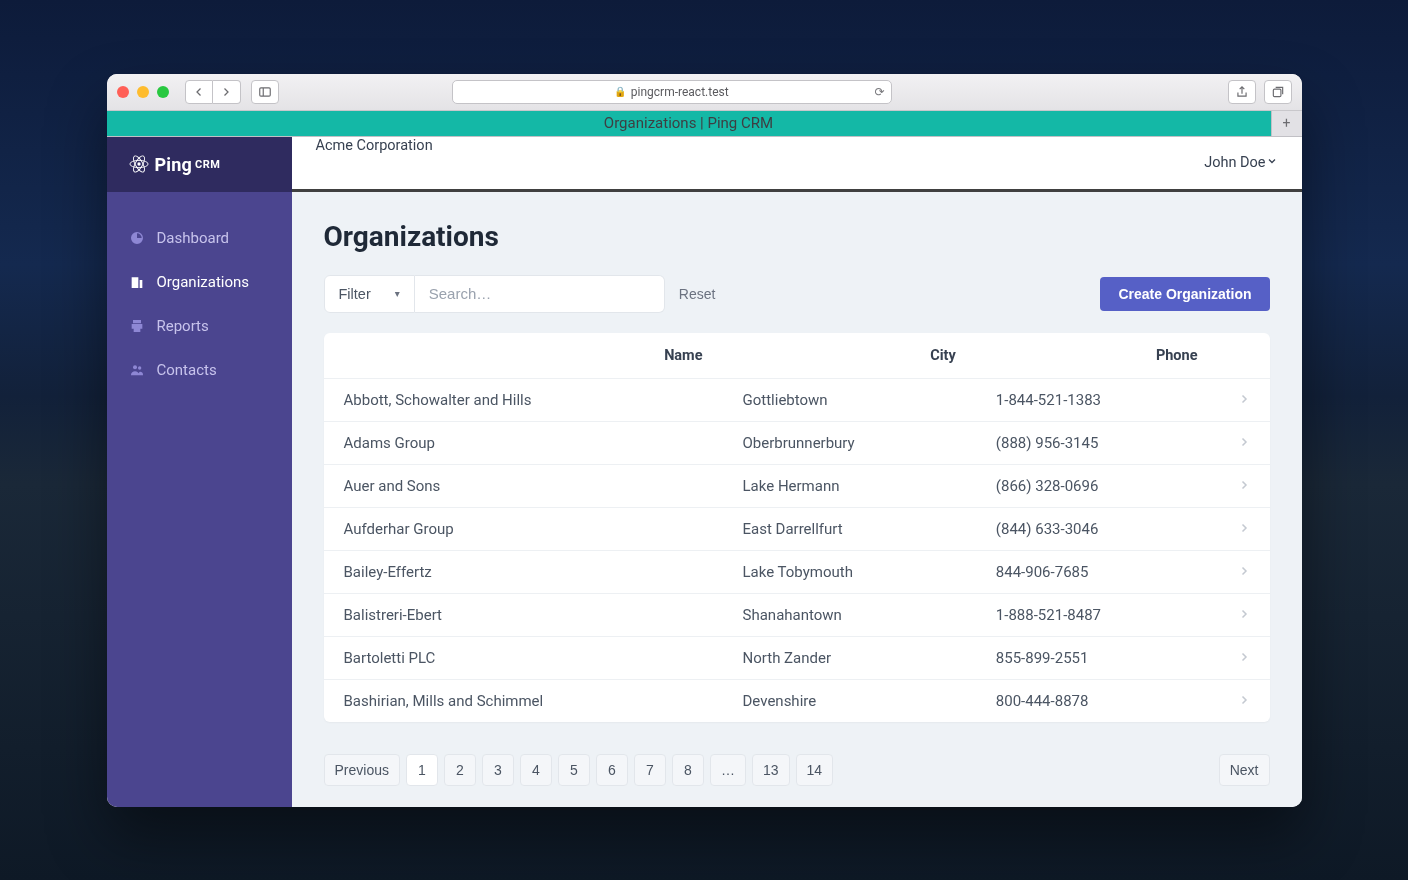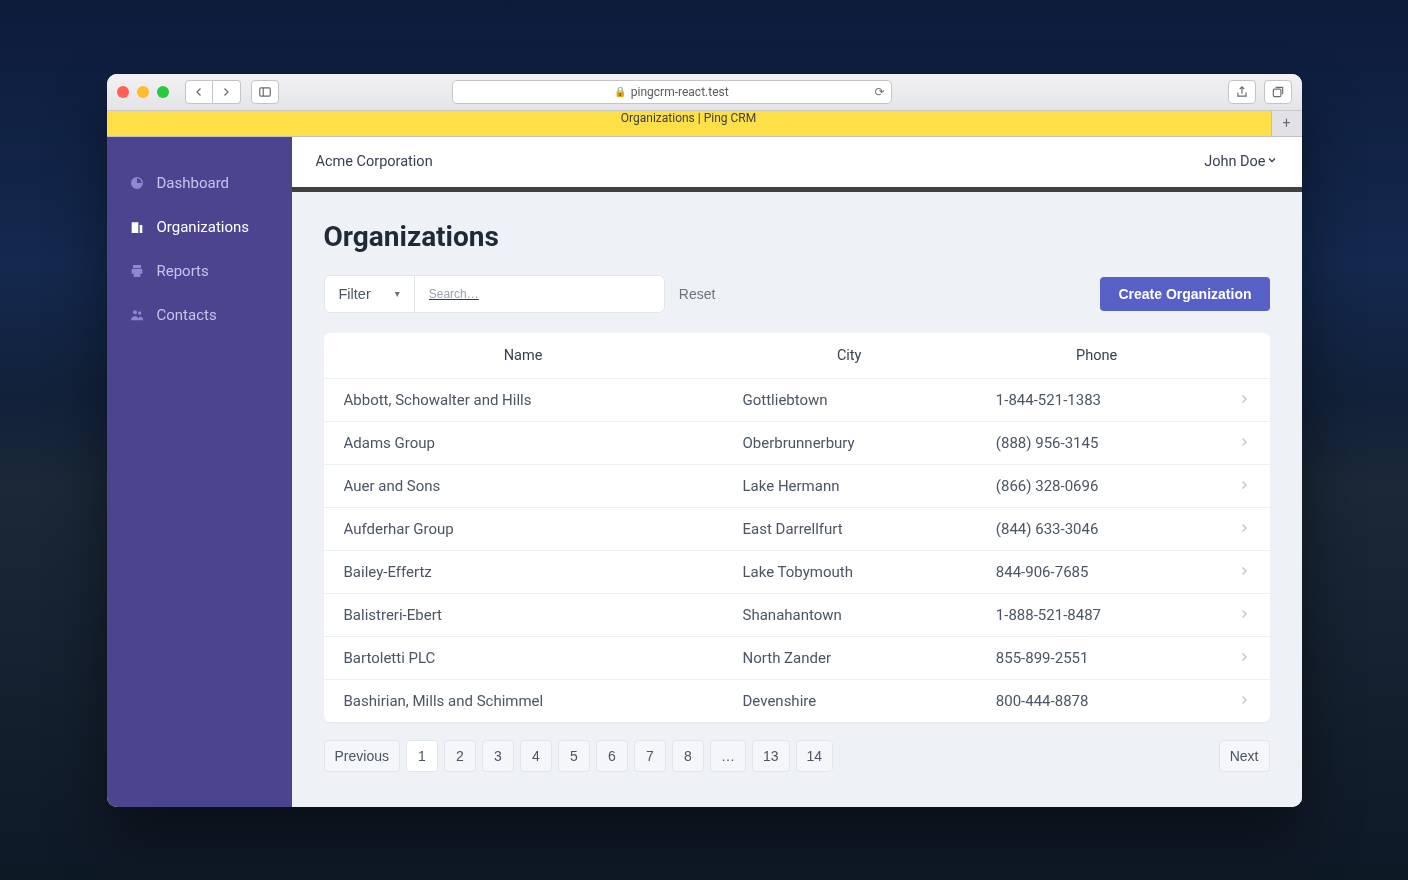--- a/index.html
+++ b/index.html
@@ -48,22 +48,22 @@
     font-size:12px; color:#5b5b5f; position:relative;
   }
   .addrbar .lock{font-size:10px; margin-right:4px; color:#7a7a7e;}
   .addrbar .reload{position:absolute; right:6px; color:#7a7a7e; font-size:12px;}
   .tb-right{display:flex; gap:8px; margin-left:auto;}
   .tabbar{
     background:#d9d8dc; border-bottom:1px solid #c1c0c5; height:26px;
     display:flex; align-items:stretch; position:relative;
   }
   .tab{
-    flex:1; display:flex; justify-content:center;
-    font-size:12px; color:#3e3e42; background:#fde047; border-right:1px solid #c1c0c5;
+    flex:1; display:flex; align-items:center; justify-content:center;
+    font-size:15px; color:#3e3e42; background:#14b8a6; border-right:1px solid #c1c0c5;
   }
   .tabbar .plus{
     width:30px; display:flex; align-items:center; justify-content:center;
     color:#6c6c70; font-size:14px; background:#e2e1e5;
   }
 
   
   .app { display:flex; height:670px; }
   .sidebar{
     width:185px; background:#4b458f; color:#e6e5f2; display:flex; flex-direction:column;
@@ -84,66 +84,66 @@
   }
   .nav a.active{ color:#fff; }
   .nav a .nicon{ width:16px; height:16px; display:inline-flex; align-items:center; justify-content:center; color:#8e87d4;}
   .nav a.active .nicon{ color:#fff; }
   .nicon svg{width:16px;height:16px;fill:currentColor;}
 
   .content{
     flex:1; background:#eef2f6; display:flex; flex-direction:column; min-width:0;
   }
   .topbar{
-    height:55px; background:#fff; display:flex; align-items:center;
-    padding:0 24px; border-bottom:5px solid #404040;
+    height:55px; background:#fff; display:flex; 
+    padding:0 24px; border-bottom:3px solid #404040;
   }
   .org-label{ font-size:14.5px; color:#374151; }
   .userbox{ margin-left:auto; display:flex; align-items:center; color:#374151; font-size:14.5px;}
   .userbox .chev{ font-size:12px; color:#374151;}
 
   .page{ padding:28px 32px; overflow:auto; flex:1;}
 
   h1.page-title{ font-size:28px; font-weight:700; color:#1f2937; margin-bottom:22px;}
 
   .toolbar{ display:flex; align-items:center; gap:0; margin-bottom:20px;}
   .filter-btn{
     height:38px; padding:0 14px; background:#fff; border:1px solid #e2e6eb;
     border-radius:6px 0 0 6px; font-size:14.5px; color:#4b5563; display:flex; align-items:center; gap:24px;
   }
   .filter-btn .caret{font-size:10px; color:#6b7280;}
   .search{
     height:38px; width:250px; border:1px solid #e2e6eb; border-left:none;
-    border-radius:0 6px 6px 0; padding:0 14px; font-size:12px; color:#0c4a6e; outline:none;text-decoration:underline;
+    border-radius:0 6px 6px 0; padding:0 14px; font-size:15px; color:#0c4a6e; outline:none;
   }
   .search::placeholder{color:#9aa2ae;}
   .reset{ margin-left:14px; background:none; border:none; color:#6b7280; font-size:14px;}
   .create-btn{
     margin-left:auto; background:#5660c6; color:#fff; border:none; border-radius:4px;
     height:34px; padding:0 18px; font-weight:600; font-size:14px;
   }
 
   .card{
     background:#fff; border-radius:6px; overflow:hidden;
     box-shadow:0 1px 2px rgba(0,0,0,.04);
   }
   table{ width:100%; border-collapse:collapse; }
   thead th{
-    text-align:center; font-size:14.5px; font-weight:400; color:#374151;
+    text-align:right; font-size:14.5px; font-weight:700; color:#374151;
     padding:14px 20px; border-bottom:1px solid #edf0f3;
   }
   tbody td{
     font-size:15px; color:#4b5563; padding:12px 20px; border-bottom:1px solid #edf0f3;
   }
   tbody tr:last-child td{ border-bottom:none;}
   td.arrow{ width:40px; text-align:right; color:#c4c9d1; }
   td.arrow svg{width:12px;height:12px;}
 
   .pagination{
-    display:flex; align-items:flex-start; gap:6px; margin-top:18px;
+    display:flex; align-items:flex-start; gap:6px; margin-top:32px;
   }
   .pg{
     min-width:32px; height:32px; padding:0 10px;
     border:1px solid #e2e6eb; background:#f4f6f9; color:#4b5563;
     border-radius:4px; font-size:14px; display:flex; align-items:center; justify-content:center;
   }
   .pg.active{ background:#fff; }
   .pg.next{ margin-left:auto; }
 </style>
 </head>
@@ -200,20 +200,34 @@
   <div class="tabbar">
     <div class="tab">
       <span>Organizations | Ping CRM</span>
     </div>
     <div class="plus">+</div>
   </div>
 
   <div class="app">
 
     <aside class="sidebar">
+      <div class="brandbar">
+        <span class="brand-logo">
+          <svg viewBox="-11 -11 22 22">
+              <g stroke="#fff" stroke-width="1" fill="none">
+                <ellipse rx="10" ry="4"></ellipse>
+                <ellipse rx="10" ry="4" transform="rotate(60)"></ellipse>
+                <ellipse rx="10" ry="4" transform="rotate(120)"></ellipse>
+              </g>
+              <circle r="1.8" fill="#fff"></circle>
+            </svg>
+        </span>
+        <span class="brand-name">Ping</span>
+        <span class="brand-sub">CRM</span>
+      </div>
       <nav class="nav">
         <a href="#">
           <span class="nicon">
               <svg viewBox="0 0 24 24">
                 <path d="M12 3a9 9 0 109 9 9 9 0 00-9-9zm0 2a7 7 0 017 7h-7z"></path>
               </svg>
             </span>
           <span>Dashboard</span>
         </a>
         <a href="#" class="active">

